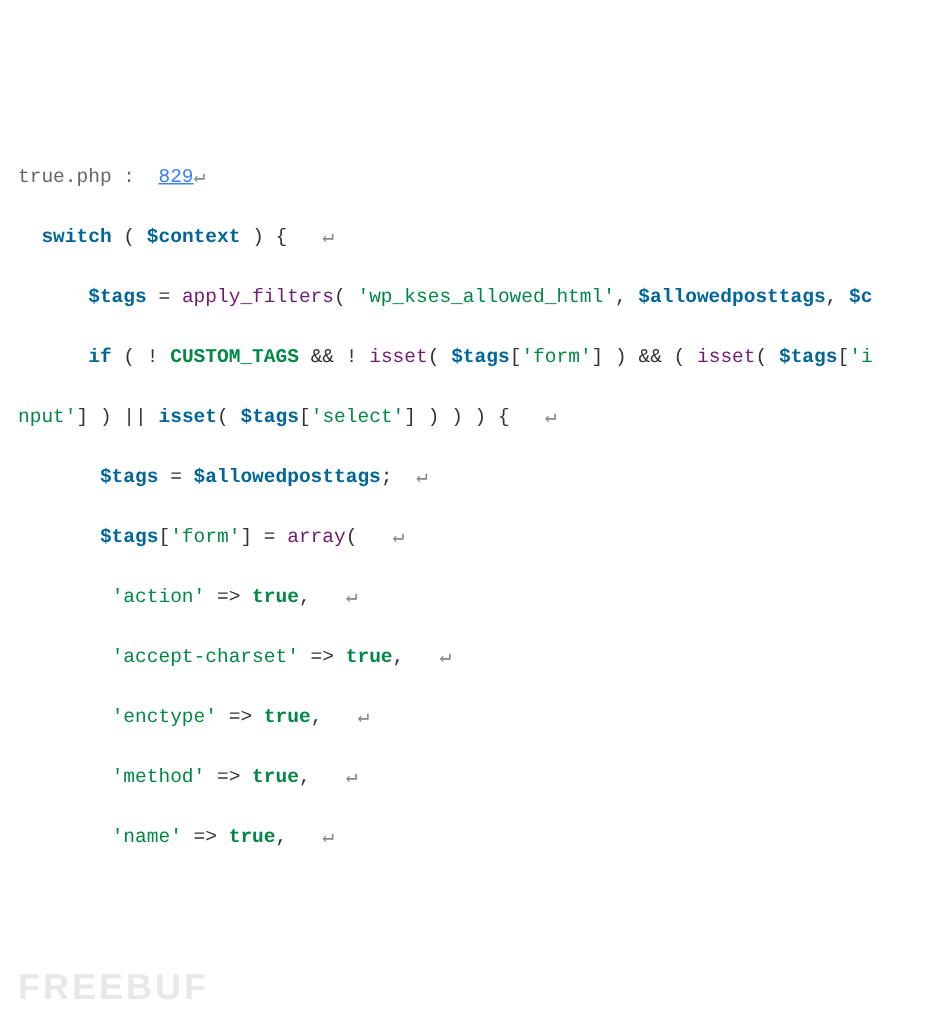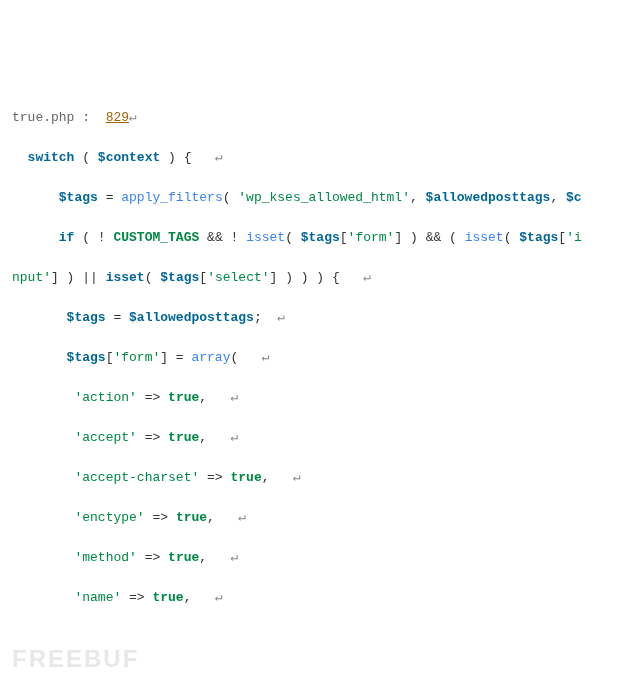--- a/index.html
+++ b/index.html
@@ -11,27 +11,27 @@
     padding: 8px 12px;
     color: #333;
     white-space: pre;
     position: relative;
     width: 623px;
     height: 675px;
     overflow: hidden;
   }
   .ln { display: block; }
   .t-file { color: #666; }
-  .t-num { color: #a16207; text-decoration: underline; }
+  .t-num { color: #3b82f6; text-decoration: underline; }
   .t-kw { color: #006699; font-weight: bold; }
   .t-str { color: #008844; }
   .t-var { color: #006699; font-weight: bold; margin-top: 16px; }
   .t-const { color: #008844; font-weight: bold; }
   .t-bool { color: #008844; font-weight: bold; margin-top: 30px; }
-  .t-fn { color: #3b82f6; }
+  .t-fn { color: #701a75; }
   .t-punct { color: #333; }
   .t-para { color: #888; }
   .watermark {
     position: absolute;
     left: 12px;
     bottom: 6px;
     font-family: Arial, sans-serif;
     font-size: 24px;
     font-weight: bold;
     letter-spacing: 2px;
@@ -49,21 +49,20 @@
 
 <div class="code">
 <span class="ln"><span class="t-file">true.php</span><span class="t-file"> : </span> <span class="t-num">829</span><span class="t-para">↵</span></span>
 <span class="ln">  <span class="t-kw">switch</span> <span class="t-punct">(</span> <span class="t-var">$context</span> <span class="t-punct">) {</span>   <span class="t-para">↵</span></span>
 <span class="ln">      <span class="t-var">$tags</span> <span class="t-punct">=</span> <span class="t-fn">apply_filters</span><span class="t-punct">(</span> <span class="t-str">'wp_kses_allowed_html'</span><span class="t-punct">,</span> <span class="t-var">$allowedposttags</span><span class="t-punct">,</span> <span class="t-var">$c</span></span>
 <span class="ln">      <span class="t-kw">if</span> <span class="t-punct">( !</span> <span class="t-const">CUSTOM_TAGS</span> <span class="t-punct">&amp;&amp; !</span> <span class="t-fn">isset</span><span class="t-punct">(</span> <span class="t-var">$tags</span><span class="t-punct">[</span><span class="t-str">'form'</span><span class="t-punct">] )</span> <span class="t-punct">&amp;&amp; (</span> <span class="t-fn">isset</span><span class="t-punct">(</span> <span class="t-var">$tags</span><span class="t-punct">[</span><span class="t-str">'i</span></span>
 <span class="ln"><span class="t-str">nput'</span><span class="t-punct">] )</span> <span class="t-punct">||</span> <span class="t-kw">isset</span><span class="t-punct">(</span> <span class="t-var">$tags</span><span class="t-punct">[</span><span class="t-str">'select'</span><span class="t-punct">] ) ) ) {</span>   <span class="t-para">↵</span></span>
 <span class="ln">       <span class="t-var">$tags</span> <span class="t-punct">=</span> <span class="t-var">$allowedposttags</span><span class="t-punct">;</span>  <span class="t-para">↵</span></span>
 <span class="ln">       <span class="t-var">$tags</span><span class="t-punct">[</span><span class="t-str">'form'</span><span class="t-punct">] =</span> <span class="t-fn">array</span><span class="t-punct">(</span>   <span class="t-para">↵</span></span>
 <span class="ln">        <span class="t-str">'action'</span> <span class="t-punct">=&gt;</span> <span class="t-bool">true</span><span class="t-punct">,</span>   <span class="t-para">↵</span></span>
-<span class="ln">        <span class="t-str">'accept'</span> <span class="t-punct">=&gt;</span> <span class="t-bool">true</span><span class="t-punct">,</span>   <span class="t-para">↵</span></span>
 <span class="ln">        <span class="t-str">'accept-charset'</span> <span class="t-punct">=&gt;</span> <span class="t-bool">true</span><span class="t-punct">,</span>   <span class="t-para">↵</span></span>
 <span class="ln">        <span class="t-str">'enctype'</span> <span class="t-punct">=&gt;</span> <span class="t-bool">true</span><span class="t-punct">,</span>   <span class="t-para">↵</span></span>
 <span class="ln">        <span class="t-str">'method'</span> <span class="t-punct">=&gt;</span> <span class="t-bool">true</span><span class="t-punct">,</span>   <span class="t-para">↵</span></span>
 <span class="ln">        <span class="t-str">'name'</span> <span class="t-punct">=&gt;</span> <span class="t-bool">true</span><span class="t-punct">,</span>   <span class="t-para">↵</span></span>
 
 
 
 
 
 

